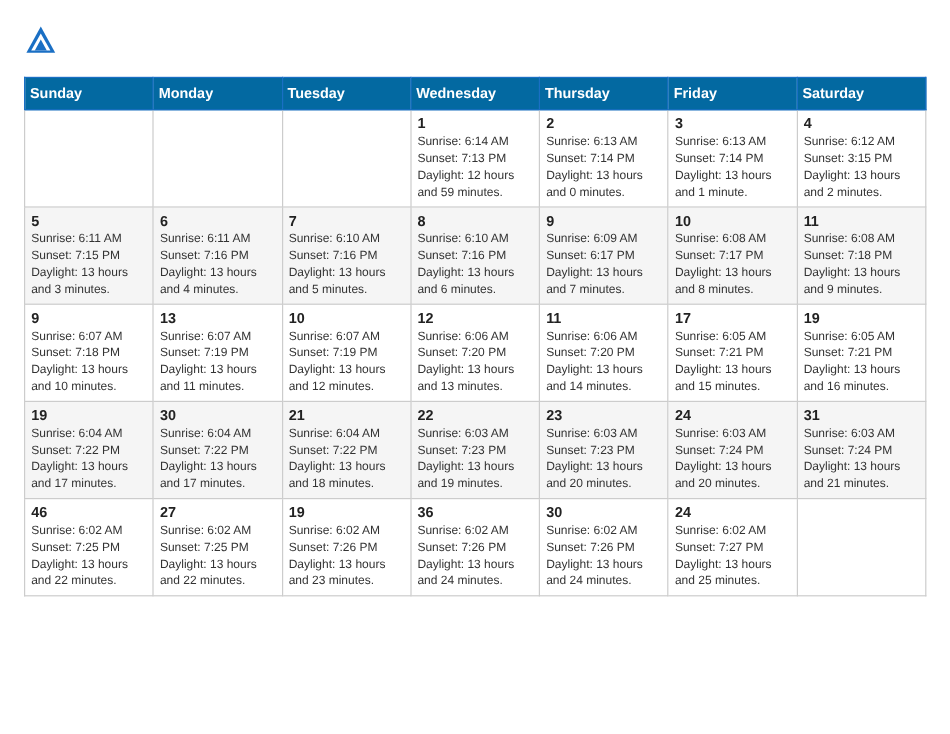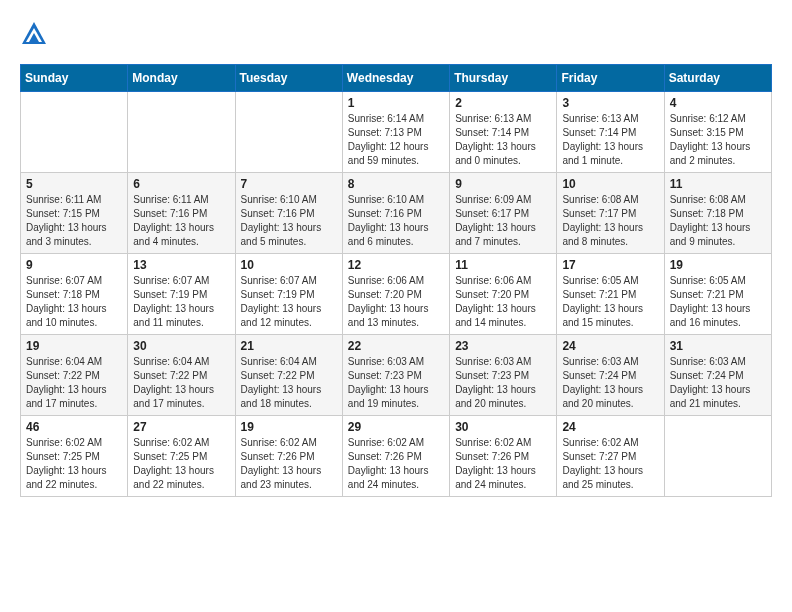--- a/index.html
+++ b/index.html
@@ -331,21 +331,21 @@
 and 22 minutes.</div>
         </td>
         <td>
           <span class="day-num">19</span>
           <div class="day-info" style="white-space: pre-line;">Sunrise: 6:02 AM
 Sunset: 7:26 PM
 Daylight: 13 hours
 and 23 minutes.</div>
         </td>
         <td>
-          <span class="day-num">29</span>
+          <span class="day-num">36</span>
           <div class="day-info" style="white-space: pre-line;">Sunrise: 6:02 AM
 Sunset: 7:26 PM
 Daylight: 13 hours
 and 24 minutes.</div>
         </td>
         <td>
           <span class="day-num">30</span>
           <div class="day-info" style="white-space: pre-line;">Sunrise: 6:02 AM
 Sunset: 7:26 PM
 Daylight: 13 hours

